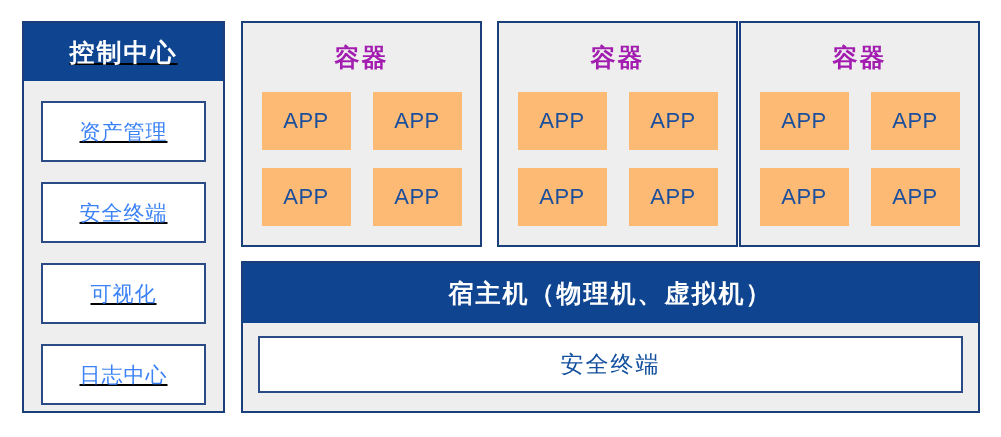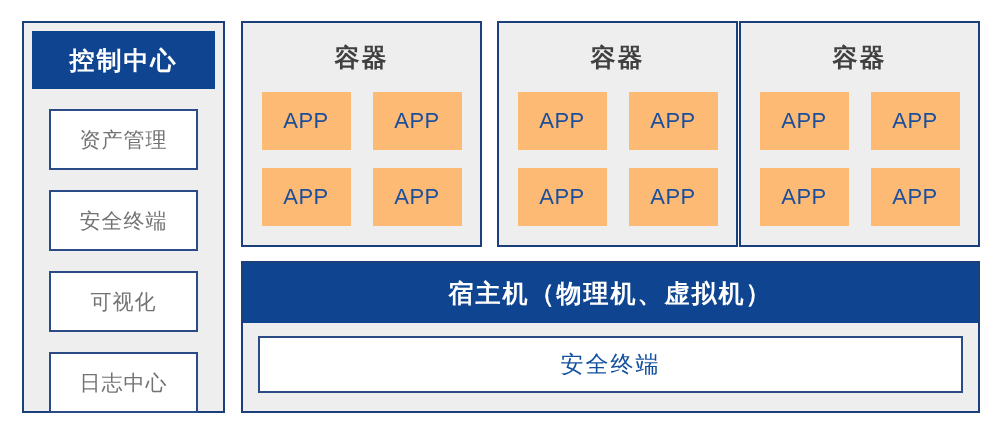--- a/index.html
+++ b/index.html
@@ -28,21 +28,22 @@
     background: #eeeeee;
     border: 2px solid #1b3f7a;
   }
 
   
   .control-panel {
     left: 22px;
     top: 21px;
     width: 203px;
     height: 392px;
-    padding: 8px;
+    padding: 0;
+    text-decoration: underline;
   }
   .control-header {
     box-sizing: border-box;
     width: 100%;
     height: 58px;
     background: #0f4590;
     color: #ffffff;
     font-size: 25px;
     font-weight: bold;
     letter-spacing: 2px;
@@ -55,42 +56,42 @@
     padding: 20px 17px 14px 17px;
     display: flex;
     flex-direction: column;
     gap: 20px;
   }
   .control-item {
     box-sizing: border-box;
     height: 61px;
     background: #ffffff;
     border: 2px solid #2a4b86;
-    color: #737373;
+    color: #3b82f6;
     font-size: 21px;
     letter-spacing: 1px;
     display: flex;
     align-items: center;
     justify-content: center;
   }
 
   
   .container-panel {
     top: 21px;
     width: 241px;
     height: 226px;
   }
   .container-panel.c0 { left: 241px; }
   .container-panel.c1 { left: 497px; }
   .container-panel.c2 { left: 739px; }
 
   .container-title {
     margin-top: 18px;
     text-align: center;
-    color: #404040;
+    color: #a21caf;
     font-size: 25px;
     font-weight: bold;
     letter-spacing: 2px;
   }
   .app-grid {
     margin: 18px auto 0 auto;
     width: 200px;
     display: grid;
     grid-template-columns: 89px 89px;
     grid-template-rows: 58px 58px;

